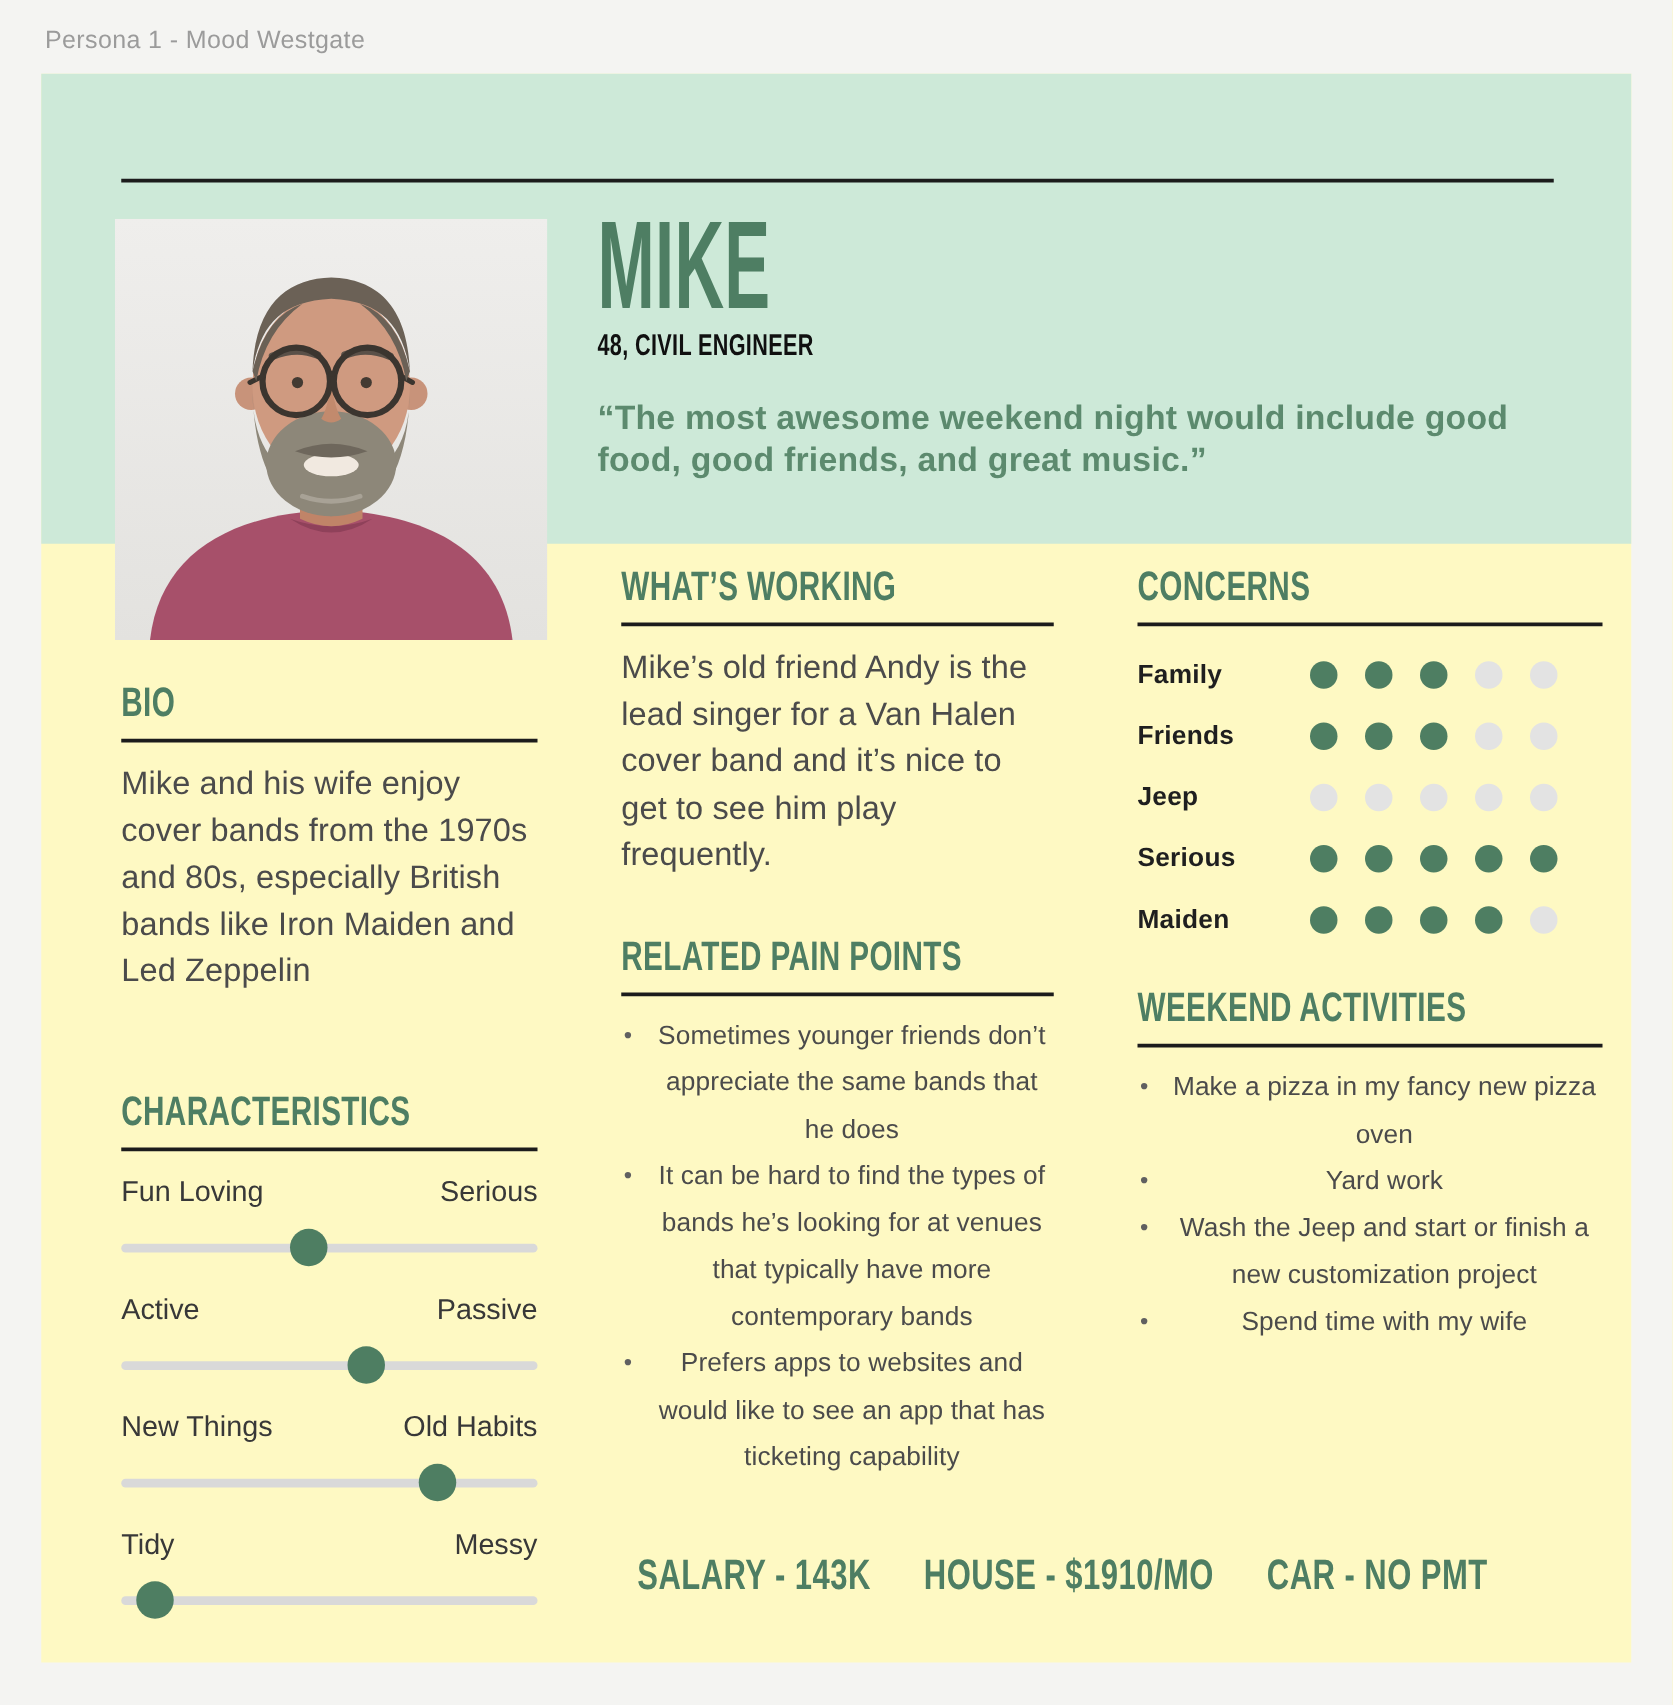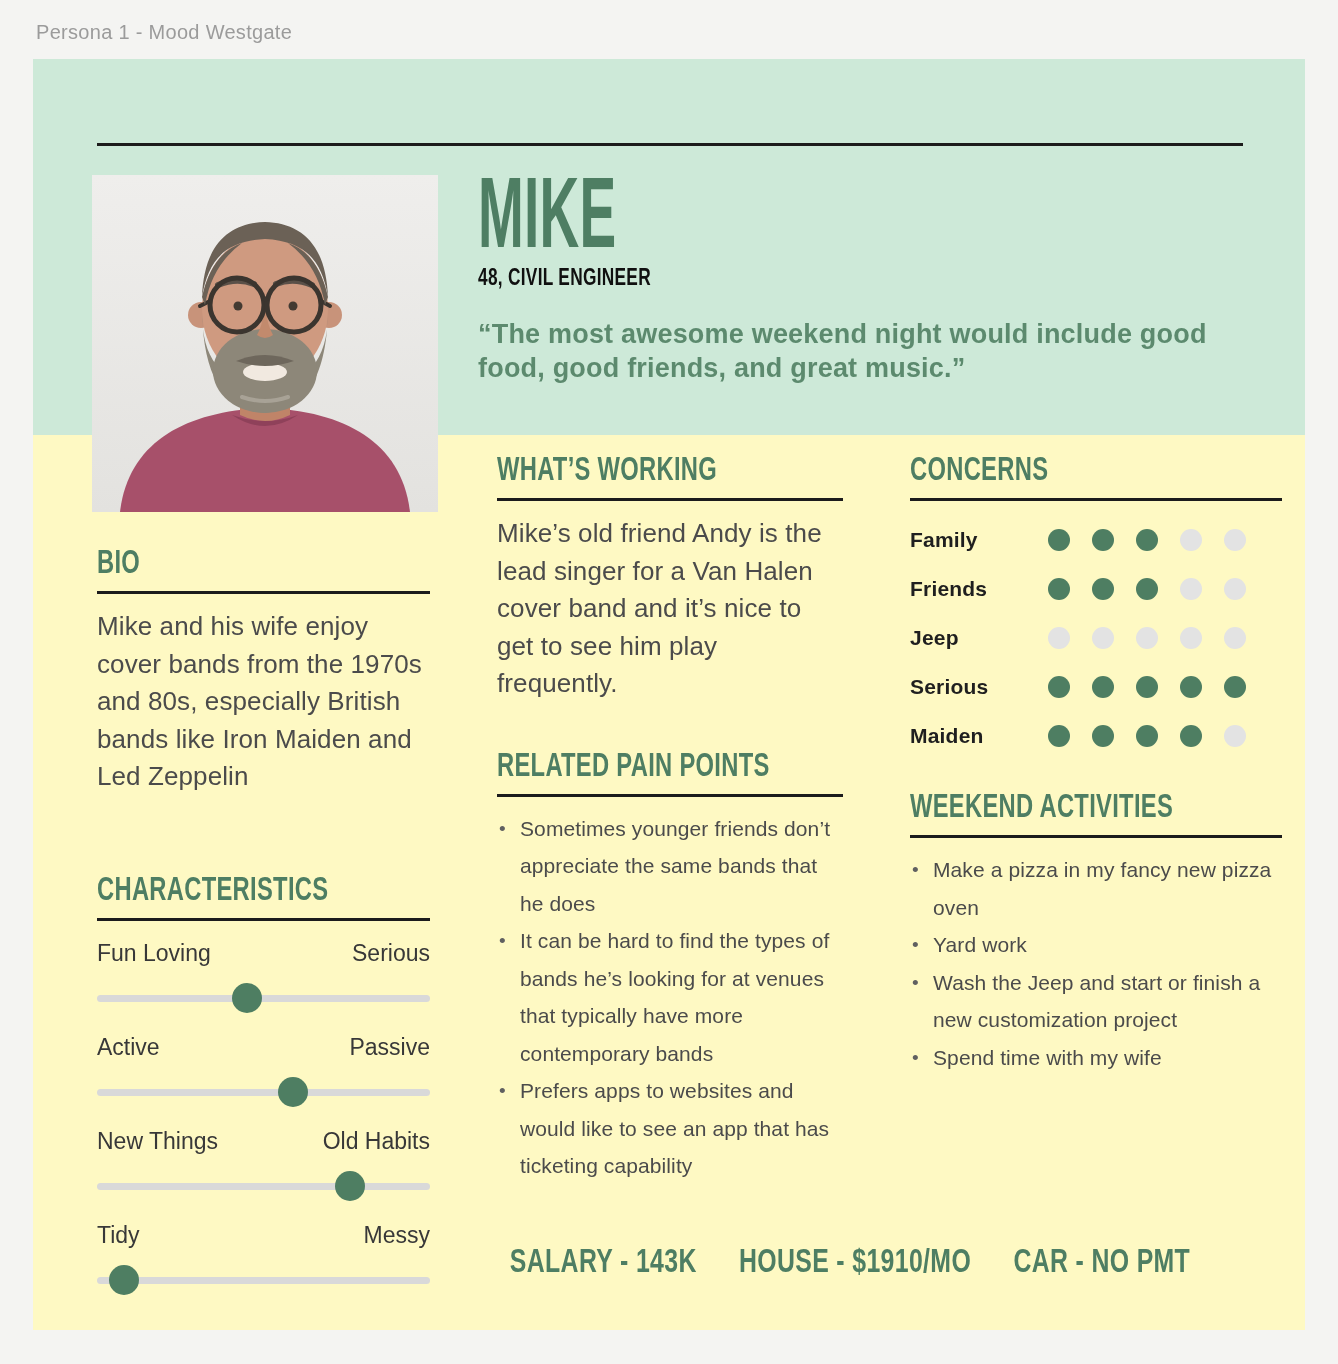--- a/index.html
+++ b/index.html
@@ -89,21 +89,21 @@
   .rating-row{display:flex;align-items:center;height:49px;}
   .rating-label{
     font-size:21px;font-weight:700;color:#1f1f1f;width:138px;
     letter-spacing:.2px;
   }
   .rating-dots{display:flex;gap:22px;}
   .dot{width:22px;height:22px;border-radius:50%;}
   .dot.filled{background:#4e7e62;}
   .dot.empty{background:var(--dot-empty);}
   
-  .bullet-list{list-style:none;margin-top:13px;}
+  .bullet-list{list-style:none;margin-top:13px;text-align:center;}
   .bullet-list li{
     position:relative;padding-left:23px;
     font-size:21px;line-height:37.5px;color:var(--body);letter-spacing:.1px;
   }
   .bullet-list li::before{
     content:"•";position:absolute;left:2px;top:0;color:#606060;font-size:19px;
   }
   
   .stats{
     position:absolute;left:417px;top:1182px;width:800px;

